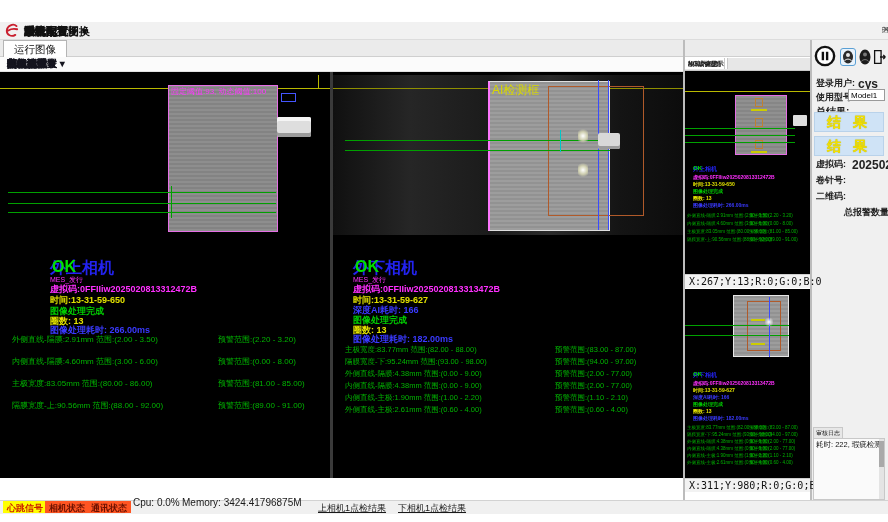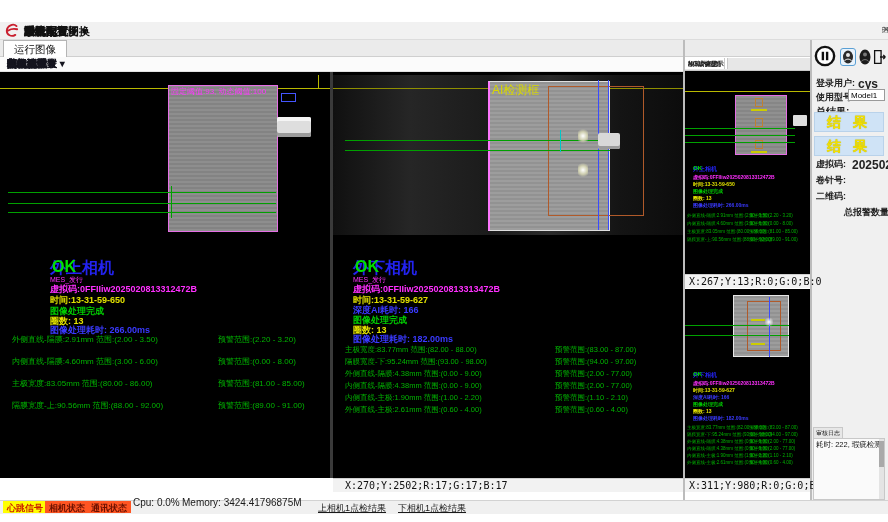--- a/index.html
+++ b/index.html
@@ -225,21 +225,20 @@
   <span class="meas-r" style="left:555px;top:357px;">预警范围:(94.00 - 97.00)</span>
   <span class="meas-r" style="left:345px;top:369px;">外侧直线-隔膜:4.38mm 范围:(0.00 - 9.00)</span>
   <span class="meas-r" style="left:555px;top:369px;">预警范围:(2.00 - 77.00)</span>
   <span class="meas-r" style="left:345px;top:381px;">内侧直线-隔膜:4.38mm 范围:(0.00 - 9.00)</span>
   <span class="meas-r" style="left:555px;top:381px;">预警范围:(2.00 - 77.00)</span>
   <span class="meas-r" style="left:345px;top:393px;">内侧直线-主极:1.90mm 范围:(1.00 - 2.20)</span>
   <span class="meas-r" style="left:555px;top:393px;">预警范围:(1.10 - 2.10)</span>
   <span class="meas-r" style="left:345px;top:405px;">外侧直线-主极:2.61mm 范围:(0.60 - 4.00)</span>
   <span class="meas-r" style="left:555px;top:405px;">预警范围:(0.60 - 4.00)</span>
 
-  <div class="coordbar bar-right">X:270;Y:2502;R:17;G:17;B:17</div>
 
   <div class="minitabs">
     <span class="sel">NG成像显示</span>
     <span>相机内视图</span>
     <span>故障内视图</span>
   </div>
 
   <div class="mini1 m-abs">
     <div style="left:0;top:20px;width:125px;height:1px;background:#b9b900;"></div>
     <div style="left:50px;top:24px;width:52px;height:60px;background:repeating-linear-gradient(0deg,#909090 0 2px,#868686 2px 4px);border:1px solid #e66ee6;"></div>

